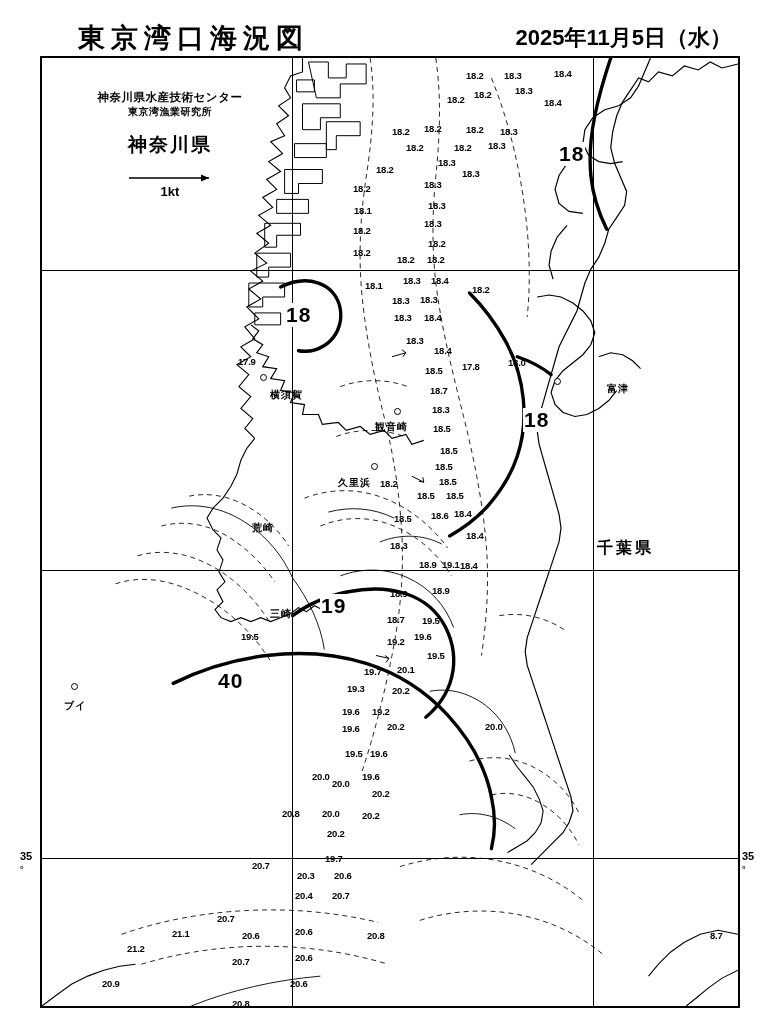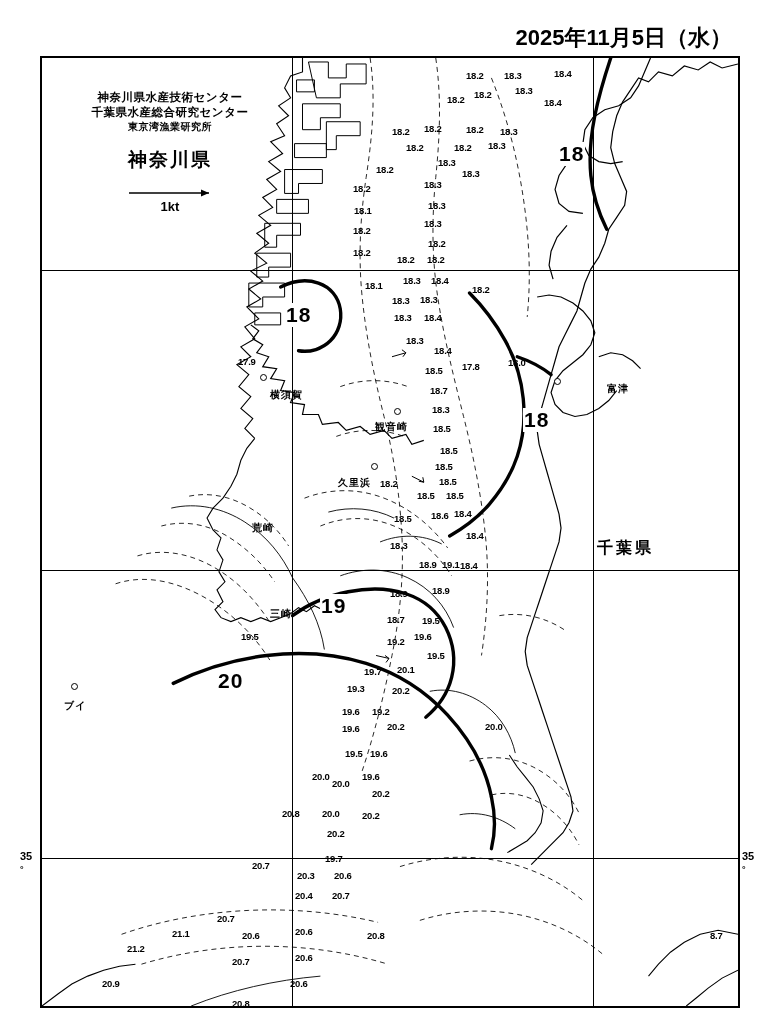--- a/index.html
+++ b/index.html
@@ -178,20 +178,21 @@
     width: 100%;
     height: 100%;
   }
 </style>
 </head>
 <body>
 
 <div id="page">
 
   <div class="header">
+    <div class="title">東京湾口海況図</div>
     <div class="date">2025年11月5日（水）</div>
   </div>
 
   <div class="map-frame">
     <div class="map-inner">
 
       <div class="grid-h" style="top:212px;"></div>
       <div class="grid-h" style="top:512px;"></div>
       <div class="grid-h" style="top:800px;"></div>
       <div class="grid-v" style="left:250px;"></div>
@@ -329,21 +330,20 @@
 
         <g stroke="#000" stroke-width="1" fill="none">
           <path d="M352,300 l14,-4 M366,296 l-4,-3 M366,296 l-3,4"></path>
           <path d="M372,420 l12,6 M384,426 l-5,-1 M384,426 l-1,-5"></path>
           <path d="M336,600 l13,3 M349,603 l-4,-3 M349,603 l-3,4"></path>
         </g>
       </svg>
 
       <div class="legend">
         <div class="org">神奈川県水産技術センター</div>
-        <div class="org">千葉県水産総合研究センター</div>
         <div class="org small">東京湾漁業研究所</div>
         <div class="pref">神奈川県</div>
         <div class="scale-wrap">
           <svg class="scale-arrow" width="90" height="12" viewBox="0 0 90 12">
             <line x1="4" y1="6" x2="84" y2="6" stroke="#000" stroke-width="1.6"></line>
             <path d="M84,6 L76,2.5 L76,9.5 Z" fill="#000"></path>
           </svg>
           <div class="scale-label">1kt</div>
         </div>
       </div>
@@ -360,21 +360,21 @@
       <div class="station-dot" style="left:218px; top:316px;"></div>
       <div class="station-dot" style="left:352px; top:350px;"></div>
       <div class="station-dot" style="left:329px; top:405px;"></div>
       <div class="station-dot" style="left:512px; top:320px;"></div>
       <div class="station-dot" style="left:29px; top:625px;"></div>
 
       <div class="iso" style="left:243px; top:245px;">18</div>
       <div class="iso" style="left:516px; top:84px;">18</div>
       <div class="iso" style="left:481px; top:350px;">18</div>
       <div class="iso" style="left:278px; top:536px;">19</div>
-      <div class="iso" style="left:175px; top:611px;">20</div>
+      <div class="iso" style="left:175px; top:611px;">40</div>
 
       <div class="tval" style="left:424px; top:12px;">18.2</div>
       <div class="tval" style="left:462px; top:12px;">18.3</div>
       <div class="tval" style="left:512px; top:10px;">18.4</div>
       <div class="tval" style="left:405px; top:36px;">18.2</div>
       <div class="tval" style="left:432px; top:31px;">18.2</div>
       <div class="tval" style="left:473px; top:27px;">18.3</div>
       <div class="tval" style="left:502px; top:39px;">18.4</div>
       <div class="tval" style="left:350px; top:68px;">18.2</div>
       <div class="tval" style="left:382px; top:65px;">18.2</div>

